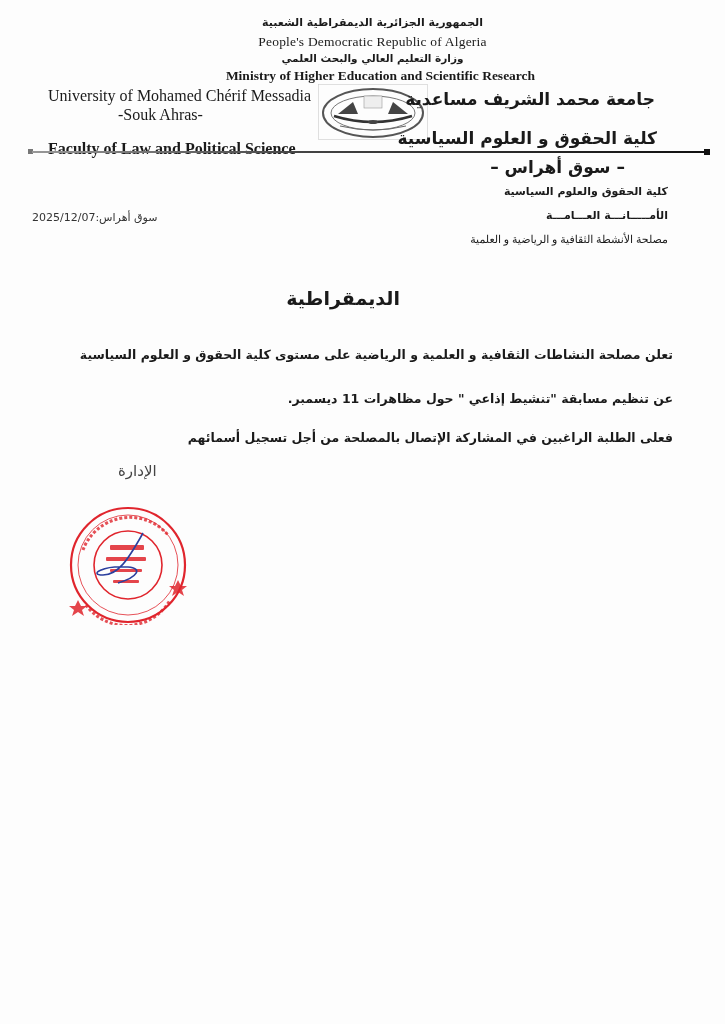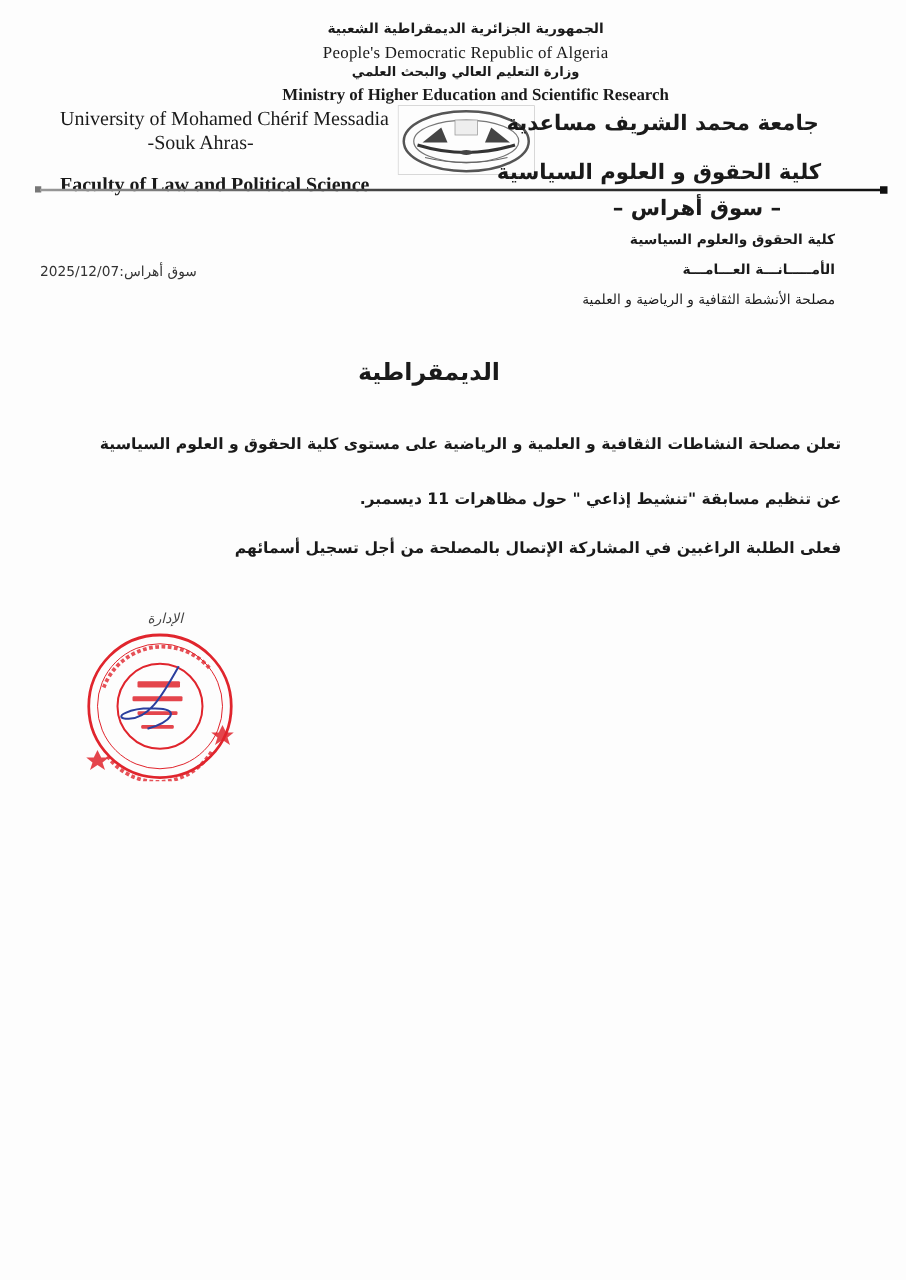--- a/index.html
+++ b/index.html
@@ -34,33 +34,33 @@
   #rule .bar { position: absolute; left: 4px; right: 4px; top: 2px; height: 1.6px; background: linear-gradient(to right, #999 0%, #444 40%, #111 100%); }
   #rule .sq-l { position: absolute; left: 0; top: 0; width: 5px; height: 5px; background: #777; }
   #rule .sq-r { position: absolute; right: 0; top: 0; width: 6px; height: 6px; background: #111; }
 
   
   #date-line { left: 32px; top: 183px; font-size: 11px; color: #333; white-space: nowrap; margin-top: 28px; }
   #date-line .place { direction: rtl; unicode-bidi: isolate; }
   .sender { right: 57px; font-size: 11px; font-weight: bold; white-space: nowrap; }
   #sender-1 { top: 185px; }
   #sender-2 { top: 209px; letter-spacing: 2px; }
-  #sender-3 { top: 233px; font-weight: normal; }
+  #sender-3 { top: 233px; font-weight: normal; font-family: Liberation Serif, serif; }
 
   
   #doc-title { left: 290px; top: 287px; width: 110px; text-align: center; font-size: 19px; font-weight: bold; letter-spacing: 1px; }
 
   
   .body-line { right: 52px; font-size: 12.5px; font-weight: bold; white-space: nowrap; text-align: left; }
   #body-1 { top: 347px; }
   #body-2 { top: 391px; }
   #body-3 { top: 430px; }
 
   
-  #admin-label { left: 118px; top: 488px; font-size: 11px; color: #444; font-style: italic; }
+  #admin-label { left: 118px; top: 462px; font-size: 15px; color: #444; }
   #stamp { left: 58px; top: 505px; width: 140px; height: 120px; }
 </style>
 </head>
 <body>
 
 <div class="abs hdr-line ar" id="h-ar-republic">الجمهورية الجزائرية الديمقراطية الشعبية</div>
 <div class="abs hdr-line serif" id="h-en-republic"><span>People's Democratic Republic of Algeria</span></div>
 <div class="abs hdr-line ar" id="h-ar-ministry">وزارة التعليم العالي والبحث العلمي</div>
 <div class="abs hdr-line serif" id="h-en-ministry">Ministry of Higher Education and Scientific Research</div>
 

